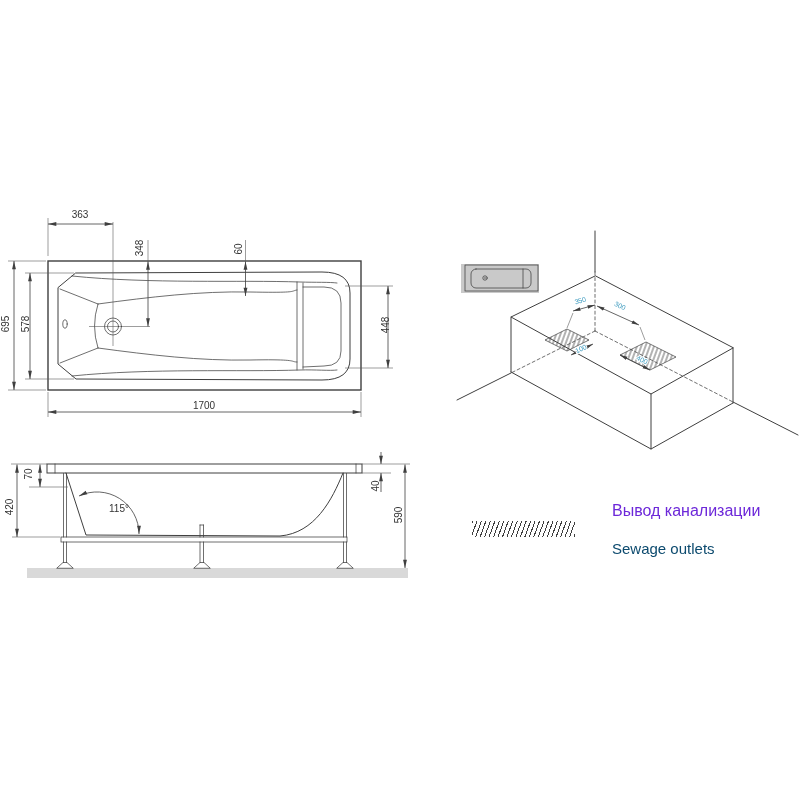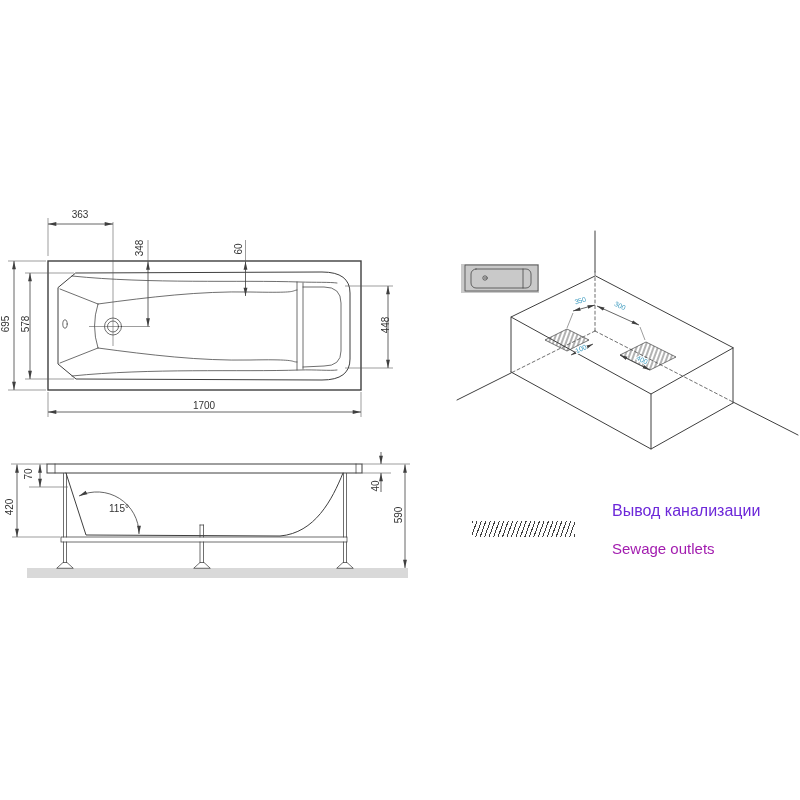--- a/index.html
+++ b/index.html
@@ -9,21 +9,21 @@
   .ln{stroke:#3f3f3f;fill:none;stroke-width:1;stroke-linecap:round;}
   .lnthick{stroke-width:1.4;}
   .lnthin{stroke-width:0.75;}
   .ext{stroke:#5a5a5a;stroke-width:0.6;fill:none;}
   .dim{stroke:#3f3f3f;stroke-width:0.8;fill:none;}
   .dash{stroke-dasharray:3,2.6;}
   .hatchout{stroke:#3f3f3f;stroke-width:0.7;}
   text.dimtxt{font:10px "Liberation Sans",sans-serif;fill:#333;}
   text.isotxt{font:7px "Liberation Sans",sans-serif;fill:#3e9bbf;stroke:#ffffff;stroke-width:2px;paint-order:stroke;}
   .legend-ru{position:absolute;left:612px;top:502px;font-size:16px;color:#6d28d9;}
-  .legend-en{position:absolute;left:612px;top:540px;font-size:15px;color:#a21caf;}
+  .legend-en{position:absolute;left:612px;top:540px;font-size:15px;color:#0c4a6e;}
   .legend-swatch{position:absolute;left:472px;top:521px;width:103px;height:16px;
     background:repeating-linear-gradient(110deg,#3f3f3f 0,#3f3f3f 1px,transparent 1px,transparent 4.2px);}
 </style>
 </head>
 <body>
 
 <div id="canvas">
 
   <svg style="left:0;top:195px;" width="430" height="235" viewBox="0 195 430 235">
     <defs>

